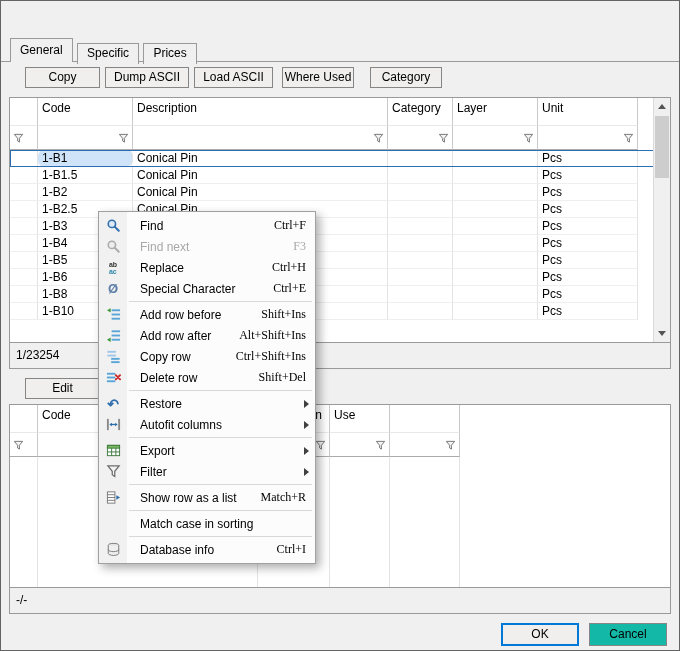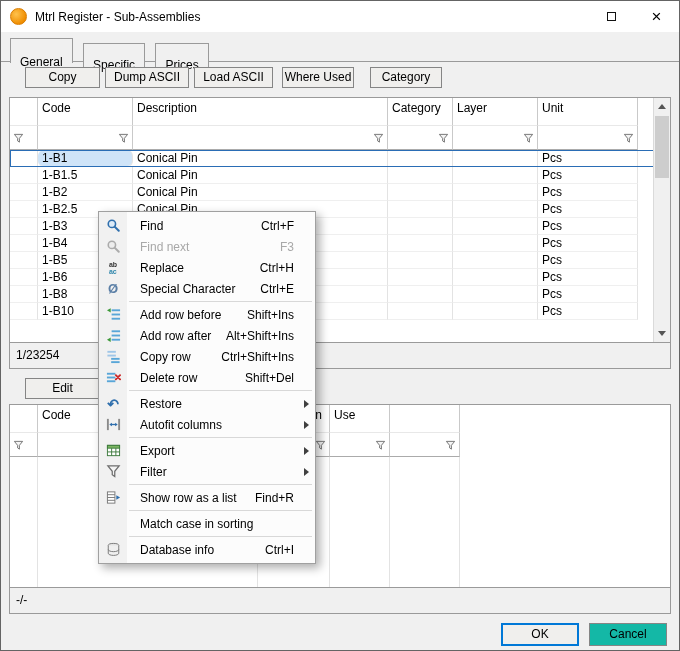--- a/index.html
+++ b/index.html
@@ -12,22 +12,22 @@
   .appicon{width:17px;height:17px;border-radius:50%;margin-left:9px;flex:none;
     background:radial-gradient(circle at 35% 35%,#ffc24d,#ef8d00 72%);border:1px solid #d97c00;}
   .title{margin-left:8px;}
   .caption-btns{margin-left:auto;display:flex;height:31px;}
   .cbtn{width:45px;height:31px;display:flex;align-items:center;justify-content:center;}
   .maxglyph{width:9px;height:9px;border:1px solid #111;}
   .closeglyph{font-size:17px;line-height:17px;}
 
   
   .tabstrip{position:absolute;top:37px;left:0;width:100%;height:24px;border-bottom:1px solid #9a9a9a;padding-left:9px;}
-  .tab{position:relative;display:inline-block;top:3px;height:21px;line-height:19px;padding:12px 9px;
-    background:#f0f0f0;border:1px solid #9a9a9a;border-bottom:none;margin-right:7px;}
+  .tab{position:relative;display:inline-block;top:3px;height:21px;line-height:19px;padding:0 9px;
+    background:#f0f0f0;border:1px solid #9a9a9a;border-bottom:none;margin-right:1px;}
   .tab.active{top:0;height:24px;line-height:22px;z-index:3;}
 
   
   .tbtn{position:absolute;top:66px;height:21px;line-height:19px;background:#f0efed;border:1px solid #858585;text-align:center;}
   .b-copy{left:24px;width:75px;}
   .b-dump{left:104px;width:84px;}
   .b-load{left:193px;width:79px;}
   .b-where{left:281px;width:72px;}
   .b-cat{left:369px;width:72px;}
 
@@ -77,21 +77,21 @@
     background:#14b8a6;border:1px solid #858585;text-align:center;}
 
   
   .cmenu{position:absolute;left:97px;top:210px;width:218px;padding:3px 0;z-index:20;
     background:linear-gradient(90deg,#f1f1f1 0,#f1f1f1 28px,#fcfcfc 28px);
     border:1px solid #a0a0a0;box-shadow:4px 4px 9px rgba(0,0,0,.32);}
   .mi{display:flex;align-items:center;height:21px;}
   .mic{width:28px;flex:none;display:flex;align-items:center;justify-content:center;}
   .mic svg{width:15px;height:15px;}
   .mlabel{margin-left:13px;}
-  .mshort{margin-left:auto;padding-right:21px;}
+  .mshort{margin-left:auto;padding-right:9px;font-family:Liberation Serif, serif;}
   .marrow{margin-left:auto;margin-right:6px;width:0;height:0;
     border-left:5px solid #404040;border-top:4px solid transparent;border-bottom:4px solid transparent;}
   .msep{height:1px;background:#d8d8d8;margin:2px 3px 2px 30px;}
   .mi.dis .mlabel,.mi.dis .mshort{color:#a8a8a8;}
   .mi.dis svg{filter:grayscale(1) opacity(.5);}
   .ic-replace{display:flex;flex-direction:column;font-size:7px;line-height:7px;font-weight:bold;}
   .ic-replace .r1{color:#333;}
   .ic-replace .r2{color:#2e86ab;}
   .ic-ochar{font-size:13px;font-weight:bold;color:#5b7fa6;line-height:14px;}
   .ic-restore{font-size:14px;font-weight:bold;color:#2f6fad;line-height:14px;}
@@ -156,32 +156,20 @@
     <symbol id="i-db" viewBox="0 0 16 16">
         <ellipse cx="8" cy="3.8" rx="5.6" ry="2.3" fill="#e3e3e3" stroke="#767676"></ellipse>
         <path d="M2.4 3.8 V12 c0 1.3 2.5 2.3 5.6 2.3 s5.6 -1 5.6 -2.3 V3.8" fill="#efefef" stroke="#767676"></path>
         <path d="M2.4 8 c0 1.3 2.5 2.3 5.6 2.3 s5.6 -1 5.6 -2.3" fill="none" stroke="#767676"></path>
       </symbol>
   </defs>
 </svg>
 
 <div class="window">
 
-  <div class="titlebar">
-    <span class="appicon"></span>
-    <span class="title">Mtrl Register - Sub-Assemblies</span>
-    <span class="caption-btns">
-      <span class="cbtn">
-          <span class="maxglyph"></span>
-        </span>
-      <span class="cbtn">
-          <span class="closeglyph">×</span>
-        </span>
-    </span>
-  </div>
 
   <div class="tabstrip">
     <span class="tab active">General</span>
     <span class="tab">Specific</span>
     <span class="tab">Prices</span>
   </div>
 
   <span class="tbtn b-copy">Copy</span>
   <span class="tbtn b-dump">Dump ASCII</span>
   <span class="tbtn b-load">Load ASCII</span>
@@ -486,21 +474,21 @@
       <span class="marrow"></span>
     </div>
     <div class="msep"></div>
     <div class="mi">
       <span class="mic">
           <svg>
             <use href="#i-rowlist"></use>
           </svg>
         </span>
       <span class="mlabel">Show row as a list</span>
-      <span class="mshort">Find+R</span>
+      <span class="mshort">Match+R</span>
     </div>
     <div class="msep"></div>
     <div class="mi">
       <span class="mic"></span>
       <span class="mlabel">Match case in sorting</span>
     </div>
     <div class="msep"></div>
     <div class="mi">
       <span class="mic">
           <svg>

